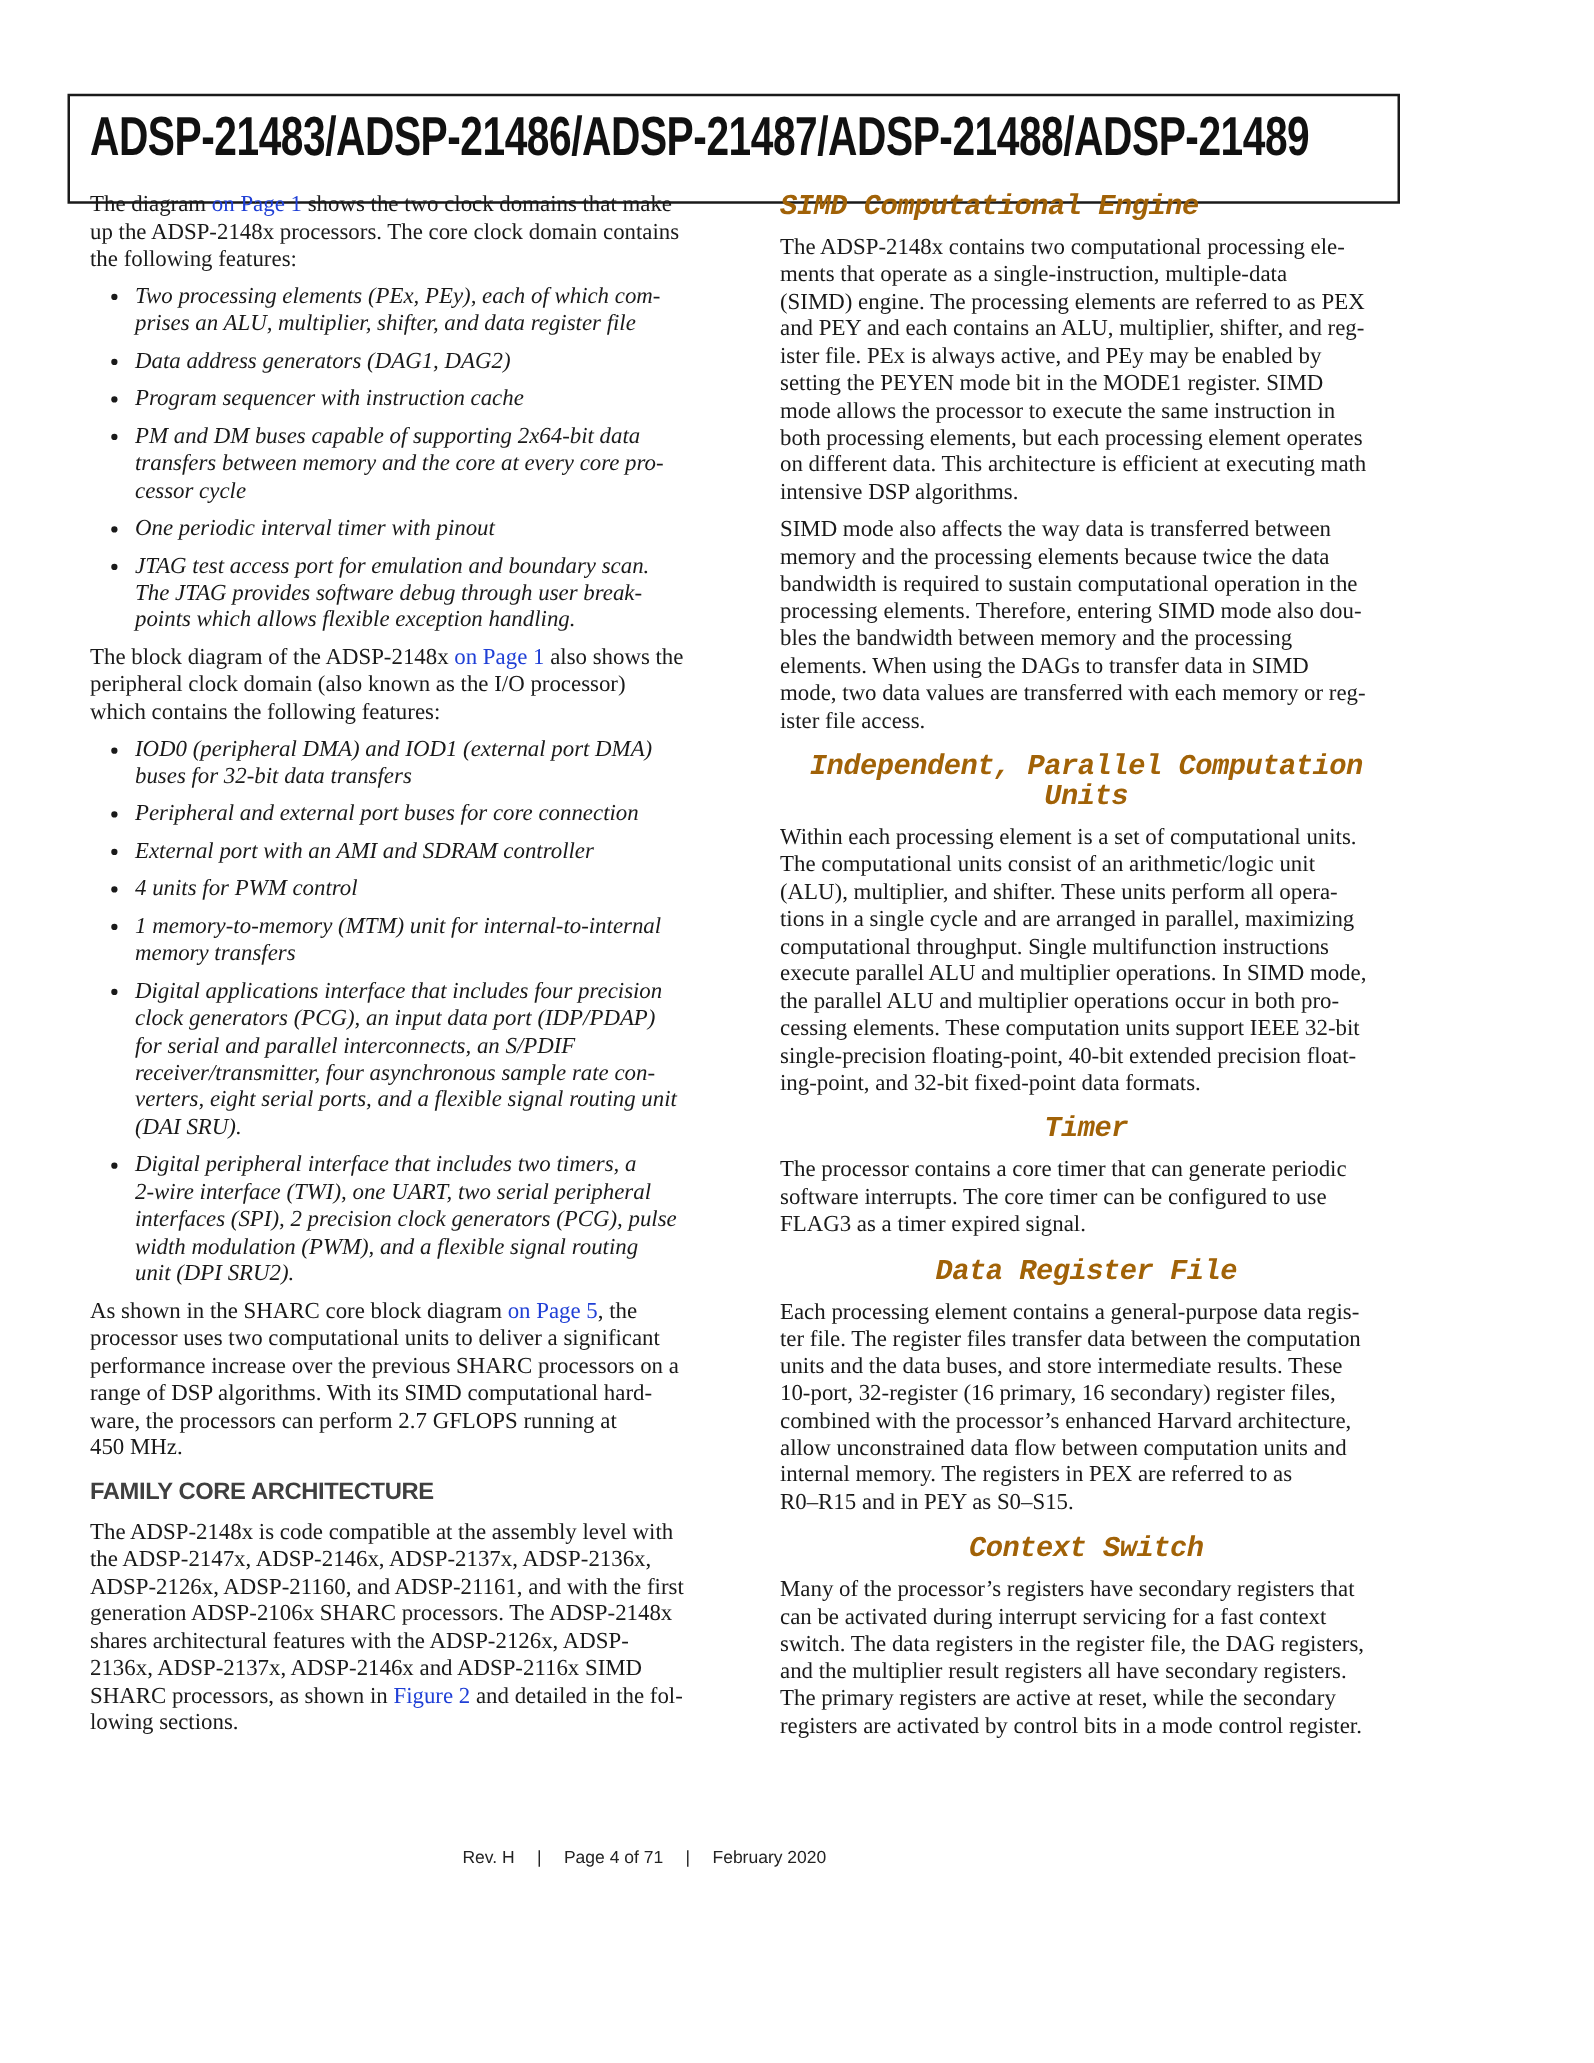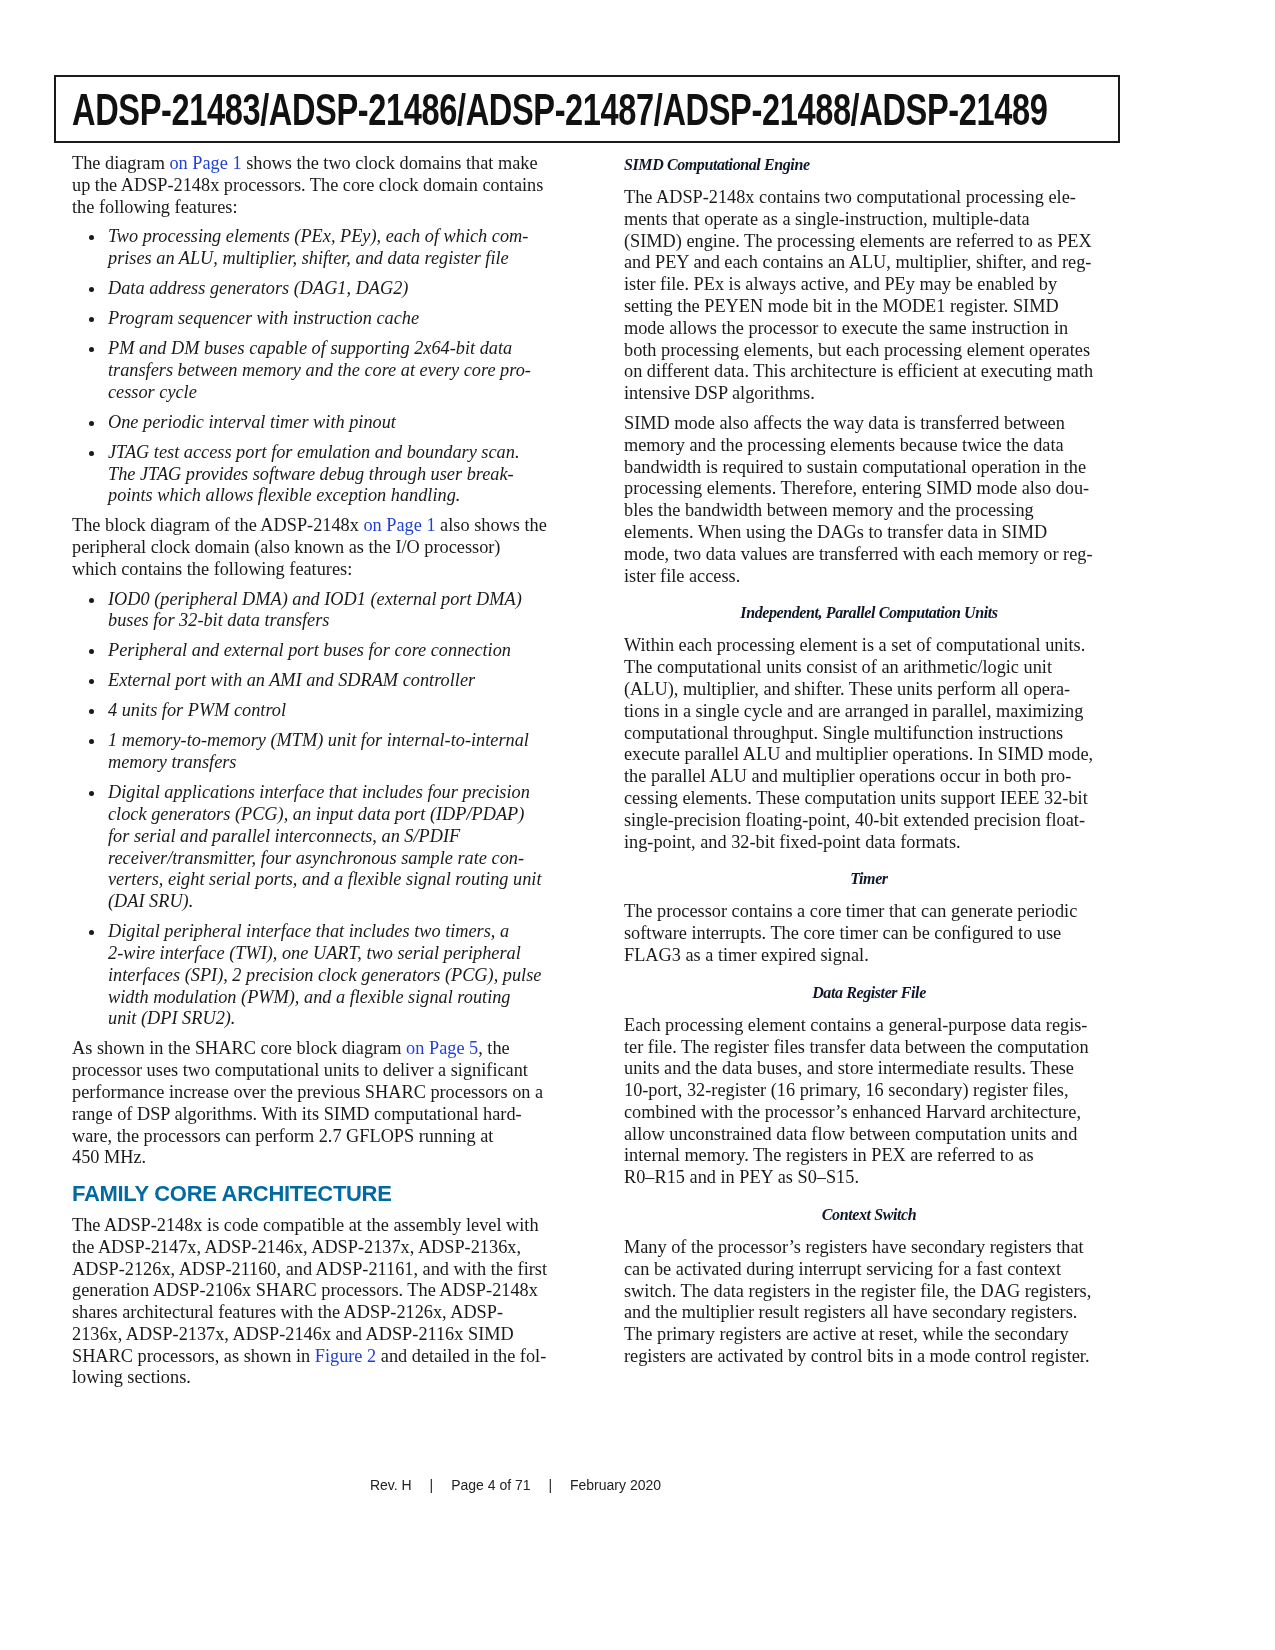--- a/index.html
+++ b/index.html
@@ -1,44 +1,44 @@
 <!DOCTYPE html>
 <html><head>
   <meta charset="utf-8">
   <style>
     html, body { margin: 0; padding: 0; background: #ffffff; }
     body { width: 1275px; height: 1650px; position: relative; overflow: hidden; color: #1a1a1a; }
     .title-box {
-      position: absolute; left: 54px; top: 75px; width: 1066px; height: 68px;
+      position: absolute; left: 54px; top: 75px; width: 1066px; height: 88px;
       border: 2px solid #1a1a1a; box-sizing: border-box;
     }
     .title-text {
       position: absolute; left: 16px; top: 4px;
       font-family: "Liberation Sans", sans-serif; font-weight: bold;
       font-size: 44px; letter-spacing: -0.5px; line-height: 58px;
       transform: scaleX(0.74); transform-origin: left center; white-space: nowrap; color: #111;
     }
     .col { position: absolute; top: 153px; font-family: "Liberation Serif", serif; font-size: 18.3px; line-height: 21.8px; color: #1a1a1a; }
     .col-left { left: 72px; width: 490px; }
     .col-right { left: 624px; width: 490px; }
     .line { white-space: nowrap; display: block; }
     .para { margin: 0 0 8px 0; }
     .bullets { margin: 0 0 8px 0; padding: 0; list-style: none; font-style: italic; }
     .bullet { position: relative; padding-left: 36px; margin: 0 0 8.2px 0; }
     .bullet-dot {
       position: absolute; left: 17px; top: 9px; width: 5px; height: 5px; border-radius: 50%; background: #1a1a1a;
     }
     .link { color: #1f3fd6; cursor: pointer; }
     .h2 {
-      font-family: "Liberation Sans", sans-serif; font-weight: bold; font-size: 22px;
-      margin: 14px 0 10px 0; letter-spacing: -0.3px; color: #0369a1;
+      font-family: "Liberation Sans", sans-serif; font-weight: bold; font-size: 19px;
+      margin: 14px 0 10px 0; letter-spacing: -0.3px; color: #404040;
     }
     .h3 {
-      font-family: Liberation Serif, serif; font-weight: bold; font-style: italic;
-      font-size: 16px; margin: 0 0 10px 0; letter-spacing: -0.4px; color: #0f172a; line-height: 24px;
+      font-family: Liberation Mono, monospace; font-weight: bold; font-style: italic;
+      font-size: 23px; margin: 0 0 10px 0; letter-spacing: -0.4px; color: #a16207; line-height: 24px;
     }
     .h3-gap { margin-top: 14px; text-align: center; }
     .footer {
       position: absolute; top: 1477px; left: 0; width: 1031px; text-align: center;
       font-family: "Liberation Sans", sans-serif; font-size: 14px; color: #222;
     }
     .footer .sep { display: inline-block; margin: 0 14px; }
   </style>
 </head>
 <body>

